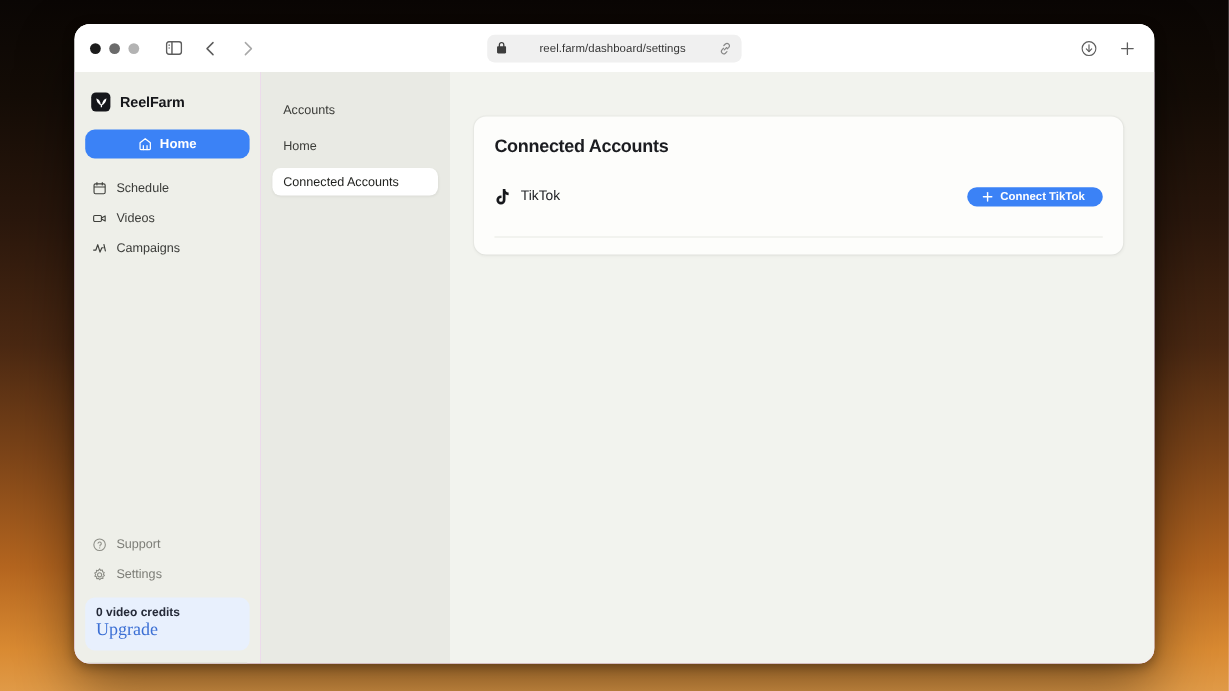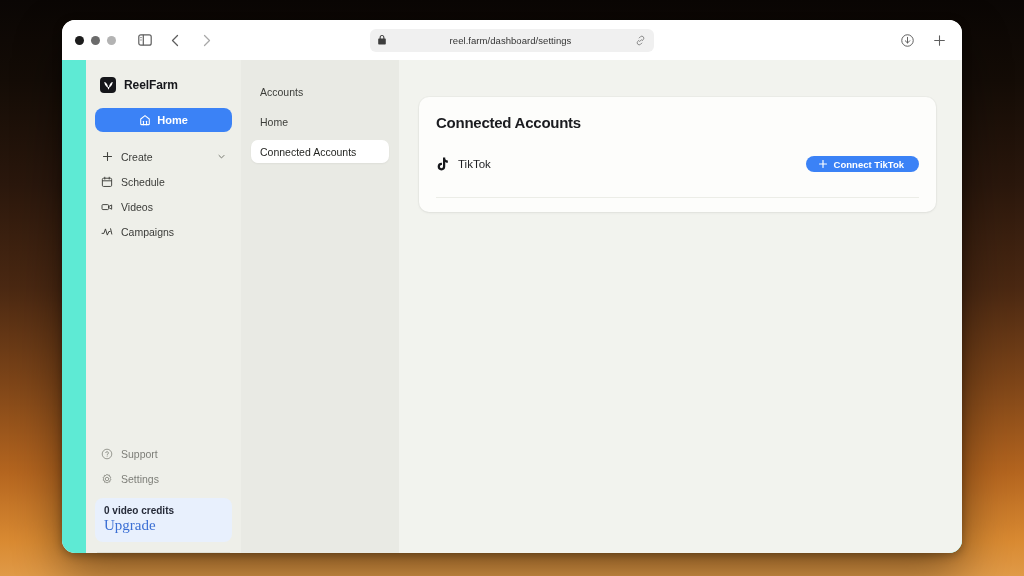--- a/index.html
+++ b/index.html
@@ -68,21 +68,21 @@
   .tb-btn {
     width: 19px; height: 19px;
     display: flex; align-items: center; justify-content: center;
     color: #5d5d5d;
   }
 
   .urlwrap {
     position: absolute;
     left: 50%;
     transform: translateX(-50%);
-    width: 284px;
+    width: 212px;
   }
   .urlbar {
     height: 23px;
     background: #f0f0f0;
     border-radius: 6px;
     display: flex;
     align-items: center;
     padding: 0 8px;
     gap: 6px;
   }
@@ -103,23 +103,22 @@
     display: flex;
     align-items: center;
     gap: 13px;
     color: #636363;
   }
 
   
   .app {
     flex: 1;
     display: flex;
-    background: #5eead4;
+    background: #f0abfc;
     min-height: 0;
-    padding-left: 24px;
   }
 
   
   .sidebar {
     width: 155px;
     flex: 0 0 155px;
     background: #eeefe9;
     display: flex;
     flex-direction: column;
     padding: 14px 9px 0 9px;
@@ -365,34 +364,20 @@
         <span style="display:flex">
           <svg width="12" height="12" viewBox="0 0 14 14" fill="none" stroke="#ffffff" stroke-width="1.2" stroke-linecap="round" stroke-linejoin="round">
             <path d="M2 5.8 L7 1.9 L12 5.8 V11.6 a0.8 0.8 0 0 1 -0.8 0.8 H2.8 a0.8 0.8 0 0 1 -0.8 -0.8 Z"></path>
             <line x1="5.2" y1="12.4" x2="5.2" y2="8.6"></line>
             <line x1="8.8" y1="12.4" x2="8.8" y2="8.6"></line>
           </svg>
         </span>
         <span>Home</span>
       </div>
 
-      <div class="nav-item">
-        <span class="ico">
-          <svg width="11" height="11" viewBox="0 0 12 12" fill="none" stroke="currentColor" stroke-width="1.15" stroke-linecap="round">
-            <line x1="6" y1="1.6" x2="6" y2="10.4"></line>
-            <line x1="1.6" y1="6" x2="10.4" y2="6"></line>
-          </svg>
-        </span>
-        <span>Create</span>
-        <span class="chev">
-          <svg width="9" height="9" viewBox="0 0 10 10" fill="none" stroke="currentColor" stroke-width="1.1" stroke-linecap="round" stroke-linejoin="round">
-            <polyline points="2.2,3.8 5,6.6 7.8,3.8"></polyline>
-          </svg>
-        </span>
-      </div>
 
       <div class="nav-item">
         <span class="ico">
           <svg width="12" height="12" viewBox="0 0 14 14" fill="none" stroke="currentColor" stroke-width="1.1" stroke-linejoin="round">
             <rect x="1.6" y="2.6" width="10.8" height="9.6" rx="1.4"></rect>
             <line x1="1.6" y1="5.6" x2="12.4" y2="5.6"></line>
             <line x1="4.4" y1="1.4" x2="4.4" y2="3.6" stroke-linecap="round"></line>
             <line x1="9.6" y1="1.4" x2="9.6" y2="3.6" stroke-linecap="round"></line>
           </svg>
         </span>

